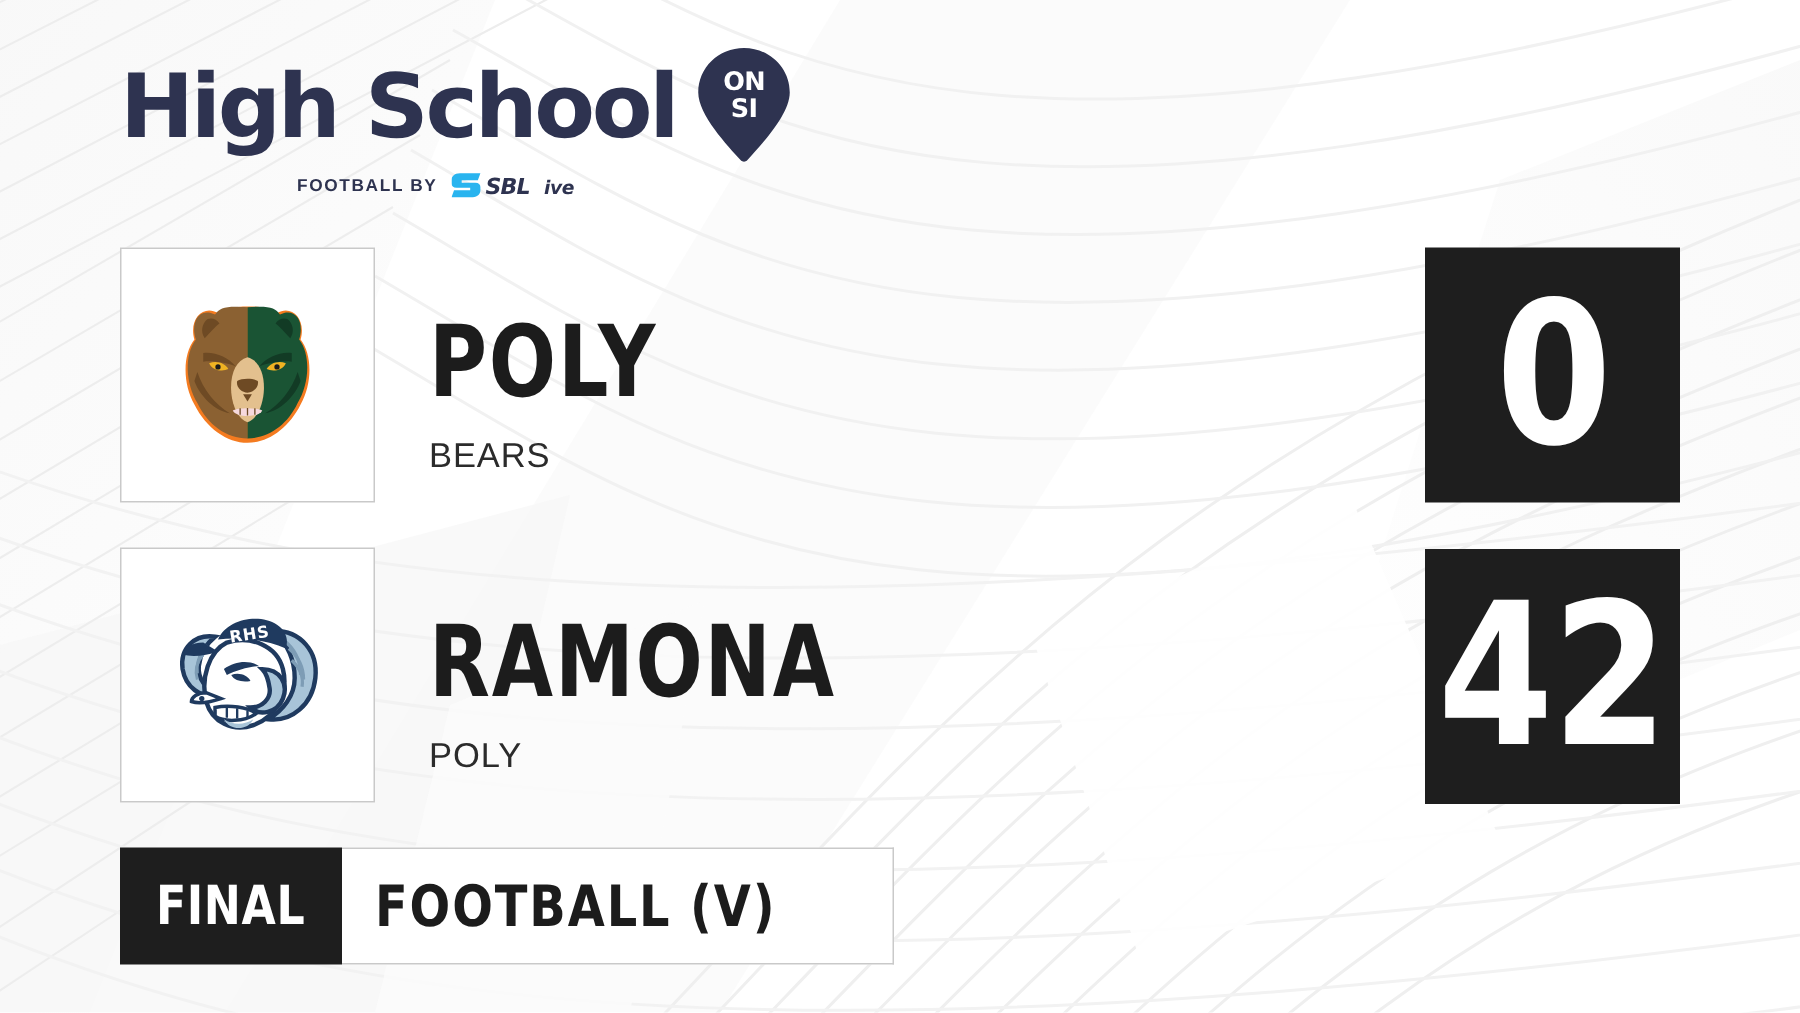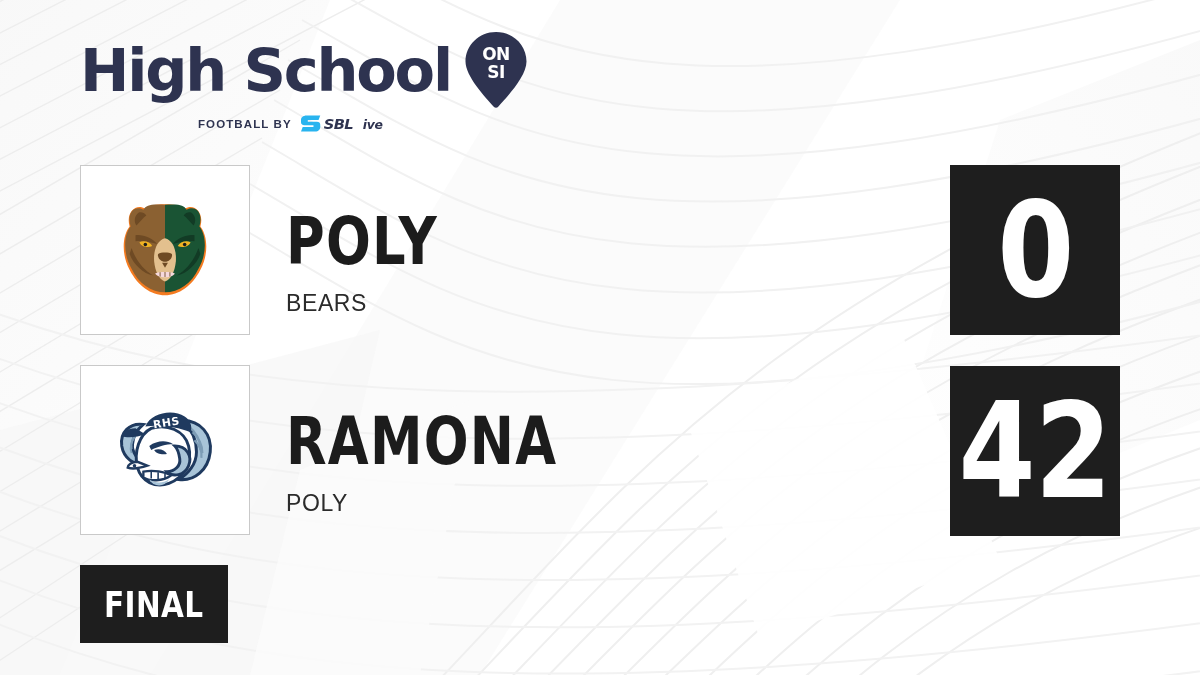--- a/index.html
+++ b/index.html
@@ -362,13 +362,16 @@
   <span class="score-value">0</span>
 </div>
 <div class="score-box" id="score-box-1">
   <span class="score-value">42</span>
 </div>
 
 <div id="status-bar">
   <div id="status-state">
     <span id="status-state-label">FINAL</span>
   </div>
+  <div id="status-sport">
+    <span id="status-sport-label">FOOTBALL (V)</span>
+  </div>
 </div>
 
 </body></html>

